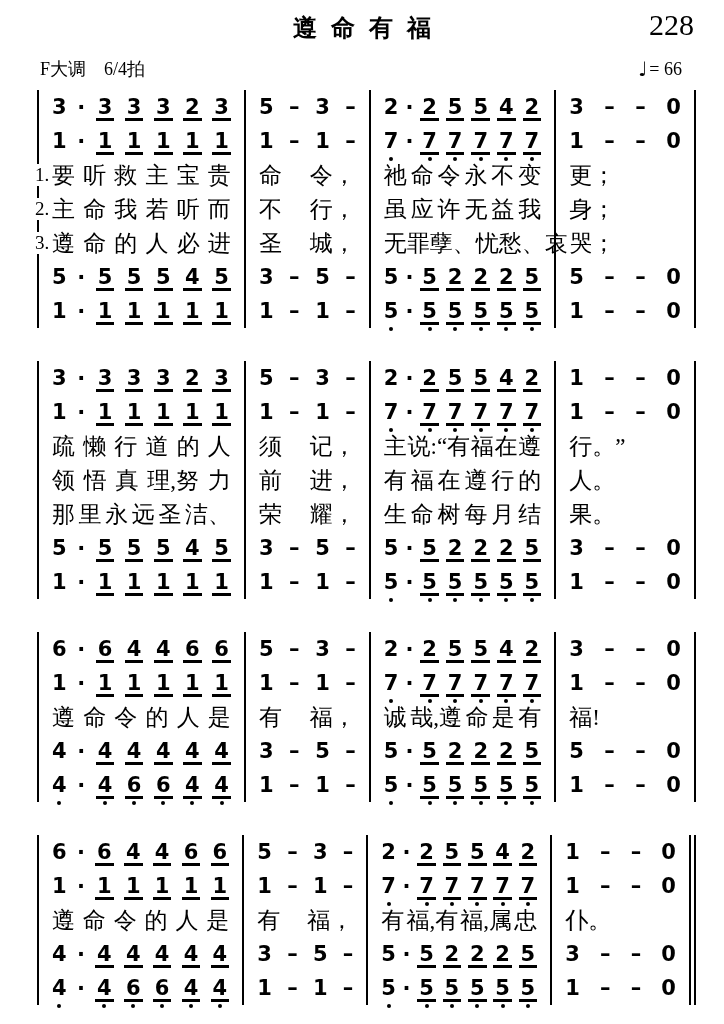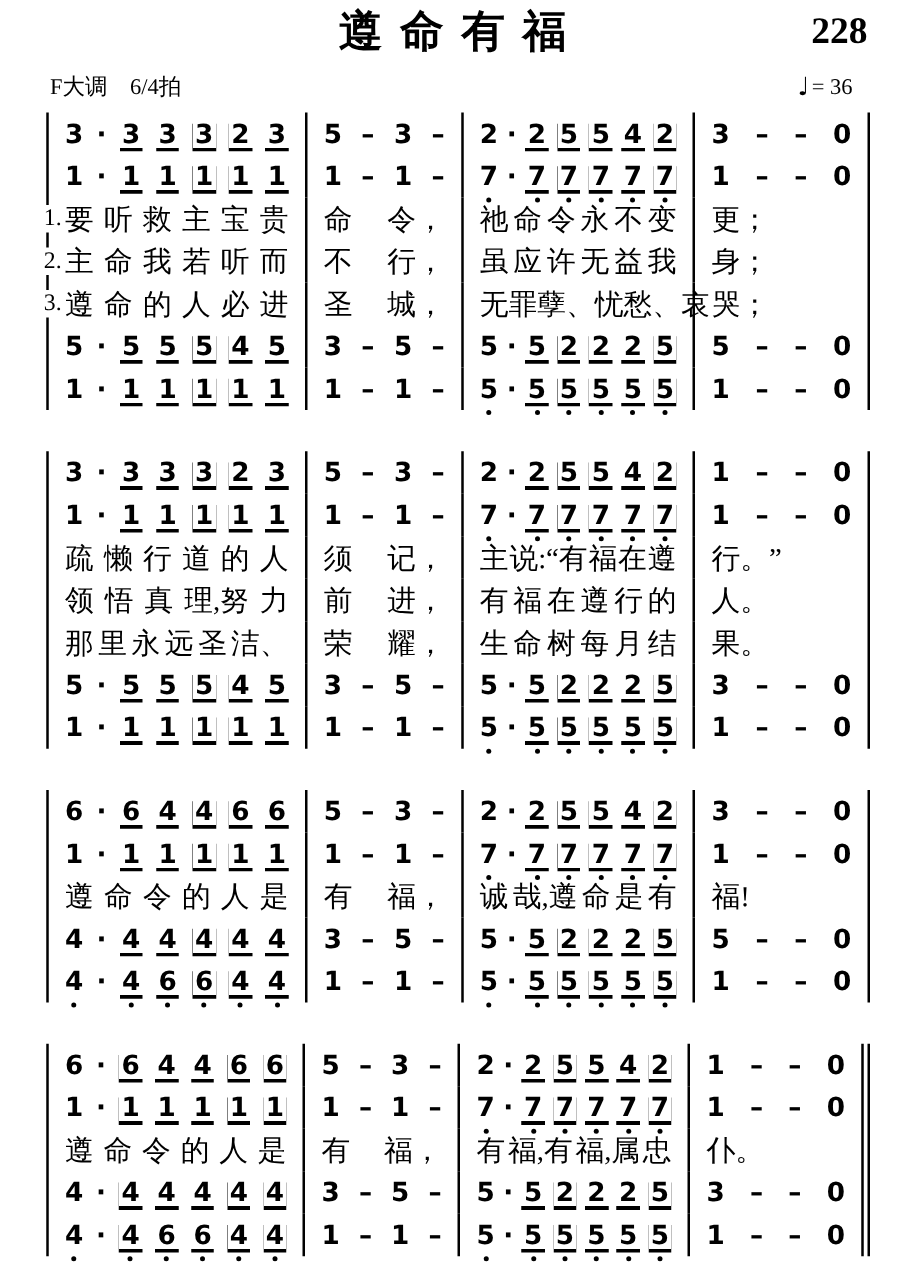--- a/index.html
+++ b/index.html
@@ -4,26 +4,26 @@
 <style>
   html,body{margin:0;padding:0;background:#e8e8e8;}
   .page{
     width:724px;height:1024px;box-sizing:border-box;background:#ffffff;
     color:#000;position:relative;overflow:hidden;padding-top:6px;
     font-family:"Liberation Serif",serif;
   }
   .title-row{position:relative;text-align:center;height:48px;}
   .title-row h1{
     margin:0;display:inline-block;
-    font-family:Liberation Mono, monospace;font-weight:bold;font-size:35px;
+    font-family:Liberation Serif, serif;font-weight:bold;font-size:24px;
     letter-spacing:14px;padding-left:14px;line-height:44px;
   }
   .hymn-number{
     position:absolute;right:30px;top:2px;
-    font-family:"Liberation Serif",serif;font-weight:bold;font-size:30px;
+    font-family:"Liberation Serif",serif;font-weight:normal;font-size:30px;
   }
   .meta-row{
     display:flex;justify-content:space-between;align-items:center;
     margin:2px 42px 8px 40px;height:26px;font-size:18px;
   }
   .key-sig span{margin-right:18px;}
   .tempo{display:flex;align-items:center;}
   .qnote{font-size:20px;margin-right:2px;font-family:"DejaVu Sans",sans-serif;}
   .tempo-val{font-size:18px;}
 
@@ -64,21 +64,21 @@
   <div class="title-row">
     <h1>遵命有福</h1>
     <div class="hymn-number">228</div>
   </div>
   <div class="meta-row">
     <div class="key-sig">
       <span>F大调</span><span>6/4拍</span>
     </div>
     <div class="tempo">
       <span class="qnote">♩</span>
-      <span class="tempo-val">= 36</span>
+      <span class="tempo-val">= 66</span>
     </div>
   </div>
   <div id="systems">
       <div class="system">
         <div class="row noteline">
           <div class="measure bar" style="flex: 216 0 0px;">
             <span class="tok"><span class="g">3</span></span>
             <span class="tok"><span class="g">·</span></span>
             <span class="tok u"><span class="g">3</span></span>
             <span class="tok u"><span class="g">3</span></span>

